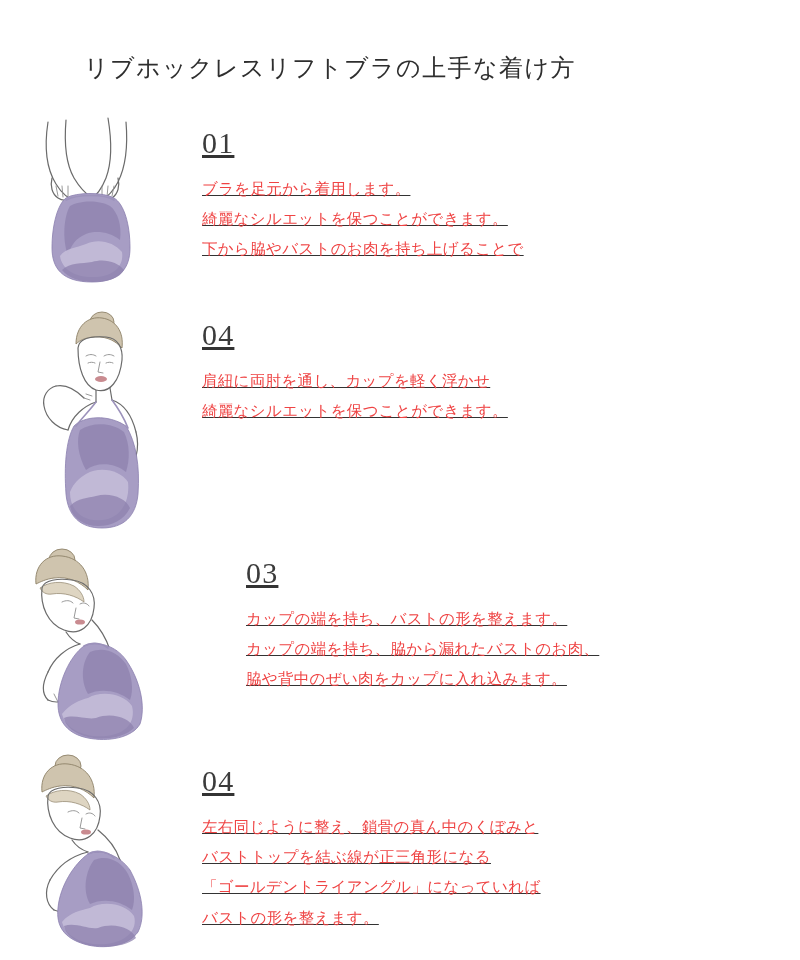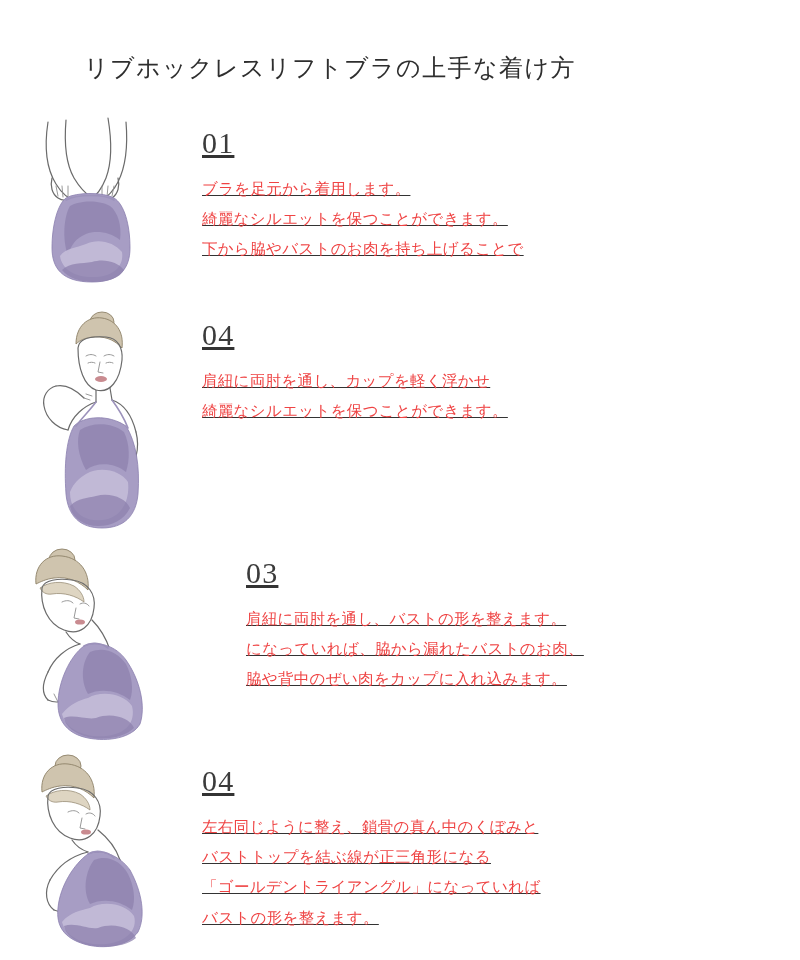--- a/index.html
+++ b/index.html
@@ -244,22 +244,22 @@
           <path class="garment-dark" d="M90 110 C104 104 118 110 126 122 C132 134 134 148 130 158 C118 148 100 146 88 152 C80 138 82 120 90 110 Z"></path>
           <path class="garment-light" d="M88 156 C102 148 124 152 132 164 C136 180 126 192 106 194 C86 196 66 188 62 172 C70 162 80 158 88 156 Z"></path>
           <path class="garment-dark" d="M96 176 C112 170 130 176 134 186 C126 194 110 198 94 196 C78 194 66 186 64 176 C74 172 86 178 96 176 Z" opacity="0.35"></path>
 
           <path class="strap" d="M84 104 C90 100 100 100 108 106"></path>
         </svg>
       </div>
       <div class="step-body">
         <div class="step-number">03</div>
         <div class="step-lines">
-          <div class="step-line">肩紐に両肘を通し、バストの形を整えます。</div>
-          <div class="step-line">になっていれば、脇から漏れたバストのお肉、</div>
+          <div class="step-line">カップの端を持ち、バストの形を整えます。</div>
+          <div class="step-line">カップの端を持ち、脇から漏れたバストのお肉、</div>
           <div class="step-line">脇や背中のぜい肉をカップに入れ込みます。</div>
         </div>
       </div>
     </div>
 
     <div class="step step-04">
       <div class="step-illustration">
         <svg class="fig" width="180" height="200" viewBox="0 0 180 200" aria-hidden="true">
 
           <ellipse class="hair" cx="68" cy="16" rx="13" ry="11"></ellipse>

